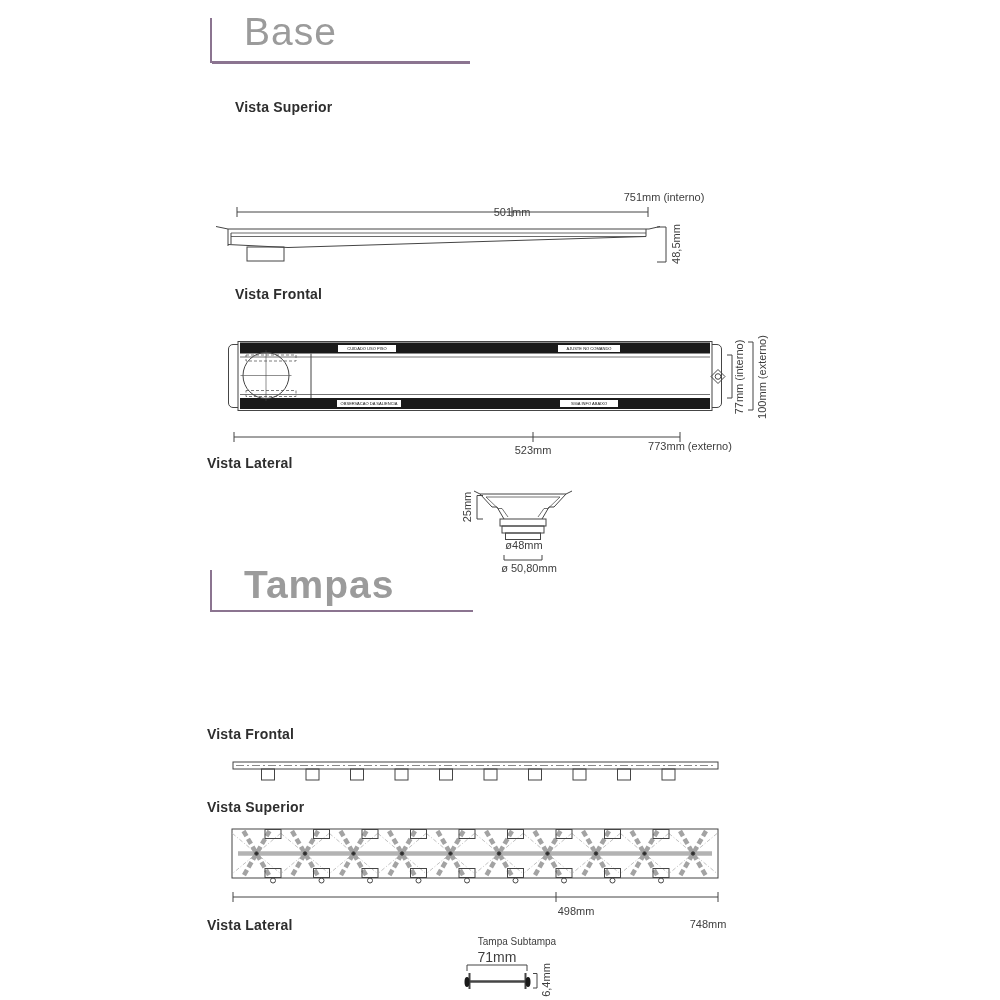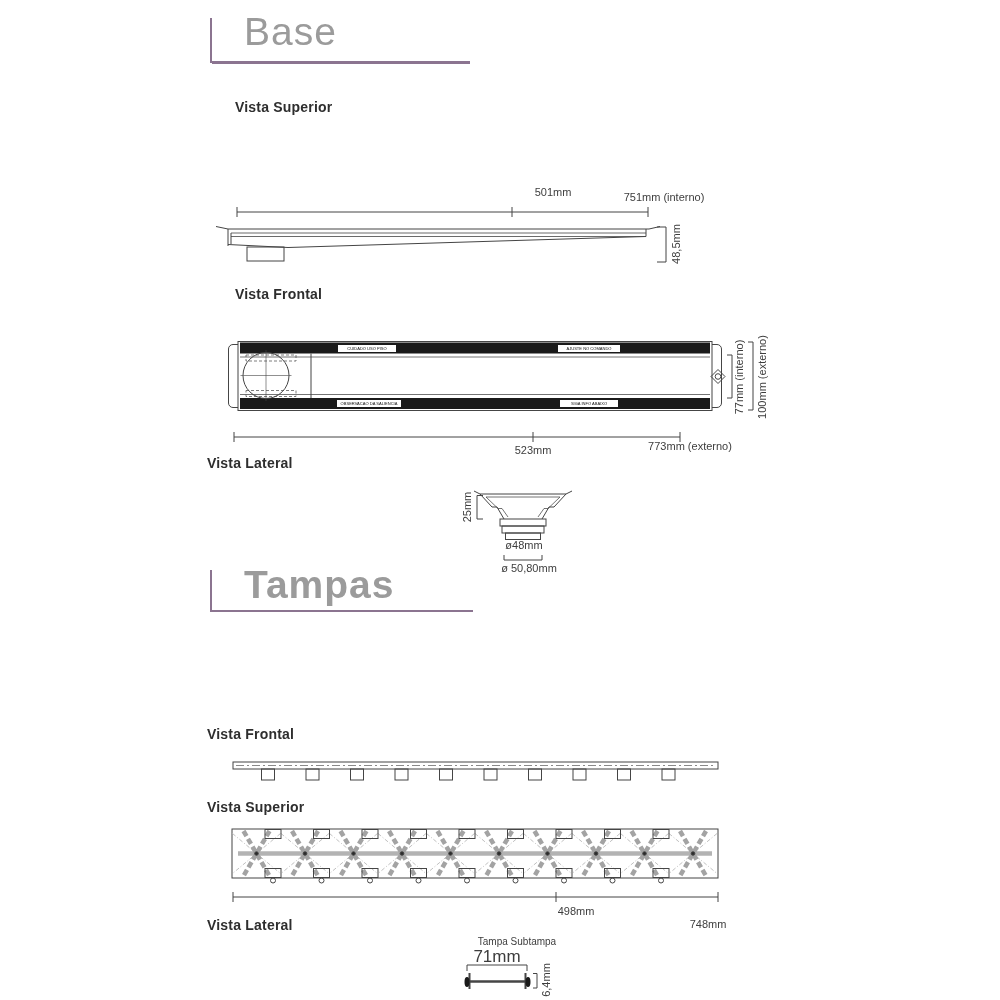--- a/index.html
+++ b/index.html
@@ -158,21 +158,21 @@
 <div class="bar" style="left:212px;top:609.5px;width:261px;height:2.5px;"></div>
 <div class="title" style="left:244px;top:563px;font-weight:bold;">Tampas</div>
 
 <div class="vlabel" style="left:235px;top:99px;">Vista Superior</div>
 <div class="vlabel" style="left:235px;top:286px;">Vista Frontal</div>
 <div class="vlabel" style="left:207px;top:455px;">Vista Lateral</div>
 <div class="vlabel" style="left:207px;top:726px;">Vista Frontal</div>
 <div class="vlabel" style="left:207px;top:799px;">Vista Superior</div>
 <div class="vlabel" style="left:207px;top:917px;">Vista Lateral</div>
 
-<div class="t" style="left:512px;top:192px;margin-left:41px;">501mm</div>
+<div class="t" style="left:512px;top:212px;">501mm</div>
 <div class="t" style="left:664px;top:197px;">751mm (interno)</div>
 <div class="t rot" style="left:676px;top:244px;">48,5mm</div>
 
 <div class="engbox" style="left:338px;top:344.5px;width:58px;height:7.5px;"></div>
 <div class="engbox" style="left:558px;top:344.5px;width:62px;height:7.5px;"></div>
 <div class="engbox" style="left:337px;top:399.5px;width:64px;height:7.5px;"></div>
 <div class="engbox" style="left:560px;top:399.5px;width:58px;height:7.5px;"></div>
 <div class="eng" style="left:367px;top:348.5px;">CUIDADO USO PISO</div>
 <div class="eng" style="left:589px;top:348.5px;">AJUSTE NO COMANDO</div>
 <div class="eng" style="left:369px;top:403.5px;">OBSERVACAO DA SALIENCIA</div>
@@ -184,14 +184,14 @@
 <div class="t" style="left:690px;top:446px;">773mm (externo)</div>
 
 <div class="t rot" style="left:467px;top:507px;">25mm</div>
 <div class="t" style="left:524px;top:545px;">ø48mm</div>
 <div class="t" style="left:529px;top:568px;">ø 50,80mm</div>
 
 <div class="t" style="left:576px;top:911px;">498mm</div>
 <div class="t" style="left:708px;top:911px;margin-top:13px;">748mm</div>
 
 <div class="t big" style="left:517px;top:941px;">Tampa Subtampa</div>
-<div class="t big" style="left:497px;top:957px;font-size:17px;">71mm</div>
+<div class="t big" style="left:497px;top:957px;font-size:14px;">71mm</div>
 <div class="t rot" style="left:546px;top:980px;">6,4mm</div>
 
 </body></html>

